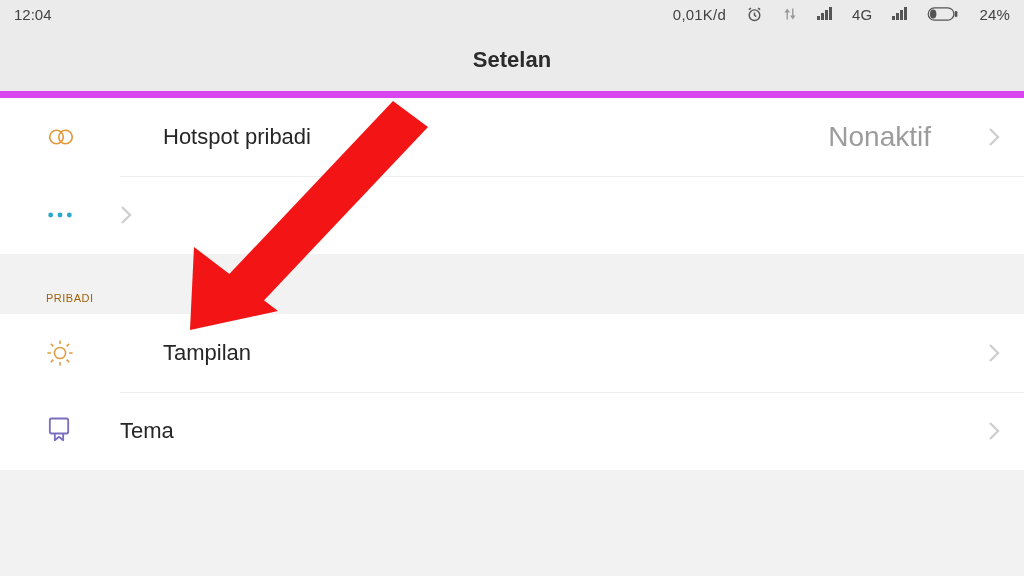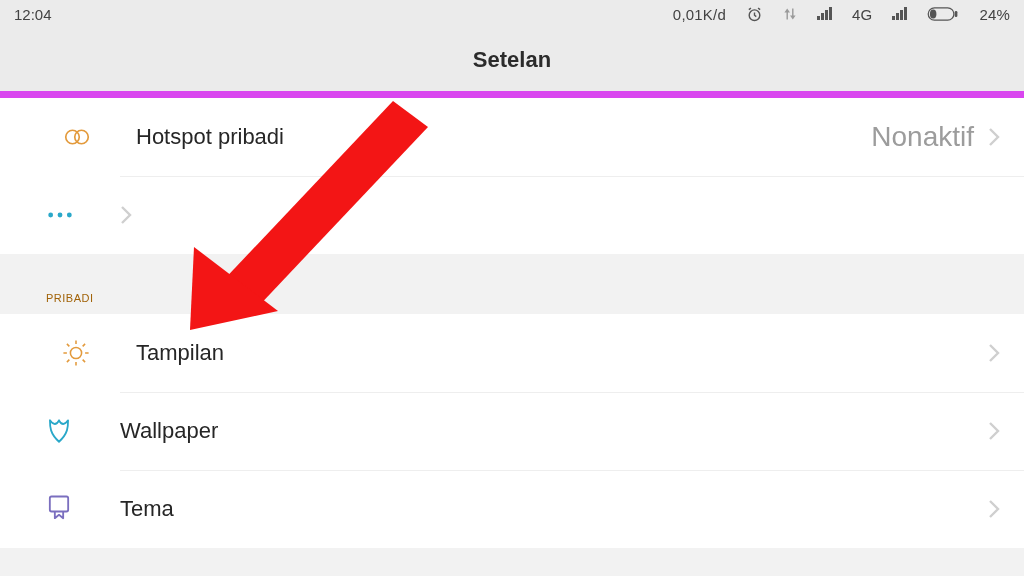--- a/index.html
+++ b/index.html
@@ -25,21 +25,21 @@
     .list { background:#fff; }
     .row { display:flex; align-items:center; height:78px; padding-left:46px; padding-right:24px; position:relative; }
     .row + .row { border-top:1px solid #eee; margin-left:120px; }
     .row .icon-slot { width:74px; display:flex; align-items:center; justify-content:flex-start; }
     .row .label { font-size:22px; color:#262626; flex:1; }
     .row .value { font-size:28px; color:#9c9c9c; margin-right:14px; }
     .chev { color:#cfcfcf; }
     .section-header { height:60px; display:flex; align-items:flex-end; padding: 0 0 10px 46px; font-size:11px; color:#a16207; letter-spacing:.5px; background:#f2f2f2; }
 
     
-    .group .row:first-child { border-top:none; margin-left:16px; }
+    .group .row:first-child { border-top:none; margin-left:0;gap:43px; }
     .group .row + .row::before{
       content:""; position:absolute; left:120px; right:0; top:0; height:1px; background:#eee;
     }
     .group .row + .row { border-top:none; margin-left:0; }
 
     
     .arrow-annot { position:absolute; left:170px; top:98px; width:260px; height:240px; pointer-events:none; }
 
     
     svg { display:block; }
@@ -138,33 +138,20 @@
       </svg>
     </div>
     <div class="label">Tampilan</div>
     <span class="chev">
       <svg width="12" height="20" viewBox="0 0 12 20" fill="none" stroke="#cfcfcf" stroke-width="2.4">
           <path d="M2 2 l8 8 -8 8"></path>
         </svg>
     </span>
   </div>
 
-  <div class="row">
-    <div class="icon-slot">
-      <svg width="26" height="28" viewBox="0 0 30 34" fill="none" stroke="#2aa8c9" stroke-width="2.2" stroke-linejoin="round">
-        <path d="M4 4 C4 12 4 20 15 30 C26 20 26 12 26 4 C22 10 18 10 15 4 C12 10 8 10 4 4 Z"></path>
-      </svg>
-    </div>
-    <div class="label">Wallpaper</div>
-    <span class="chev">
-      <svg width="12" height="20" viewBox="0 0 12 20" fill="none" stroke="#cfcfcf" stroke-width="2.4">
-          <path d="M2 2 l8 8 -8 8"></path>
-        </svg>
-    </span>
-  </div>
 
   <div class="row">
     <div class="icon-slot">
       <svg width="26" height="30" viewBox="0 0 30 36" fill="none" stroke="#7b6fbf" stroke-width="2.2" stroke-linejoin="round">
         <rect x="4" y="3" width="22" height="18" rx="2"></rect>
         <path d="M10 21 v8 l5 -4 5 4 v-8"></path>
       </svg>
     </div>
     <div class="label">Tema</div>
     <span class="chev">

